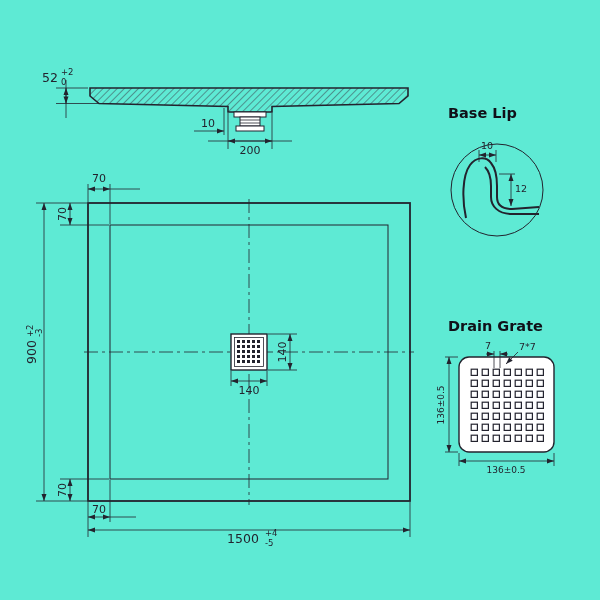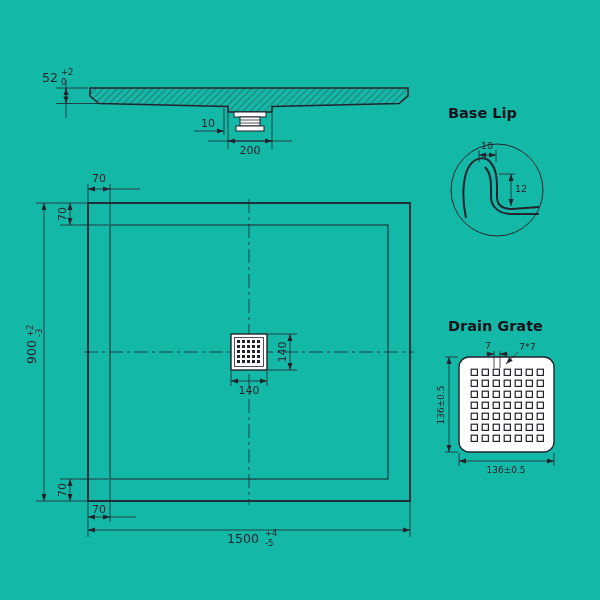--- a/index.html
+++ b/index.html
@@ -1,16 +1,16 @@
 <!DOCTYPE html>
 <html><head>
 <meta charset="utf-8">
 <style>
   html,body{margin:0;padding:0;background:#ffffff;}
-  .page{width:600px;height:600px;position:relative;background:#14b8a6;overflow:hidden;}
+  .page{width:600px;height:600px;position:relative;background:#5eead4;overflow:hidden;}
   svg{font-family:"DejaVu Sans", sans-serif;}
   .s{stroke:#23232e;fill:none;stroke-linecap:butt;}
   .sw18{stroke-width:1.8;}
   .sw14{stroke-width:1.4;}
   .sw20{stroke-width:2;}
   .sw10{stroke-width:1;}
   .sw08{stroke-width:0.8;}
   .fw{fill:#ffffff;}
   .f0{fill:none;}
   .cl{stroke:#23232e;stroke-width:0.8;stroke-dasharray:14 4 3 4;fill:none;}

